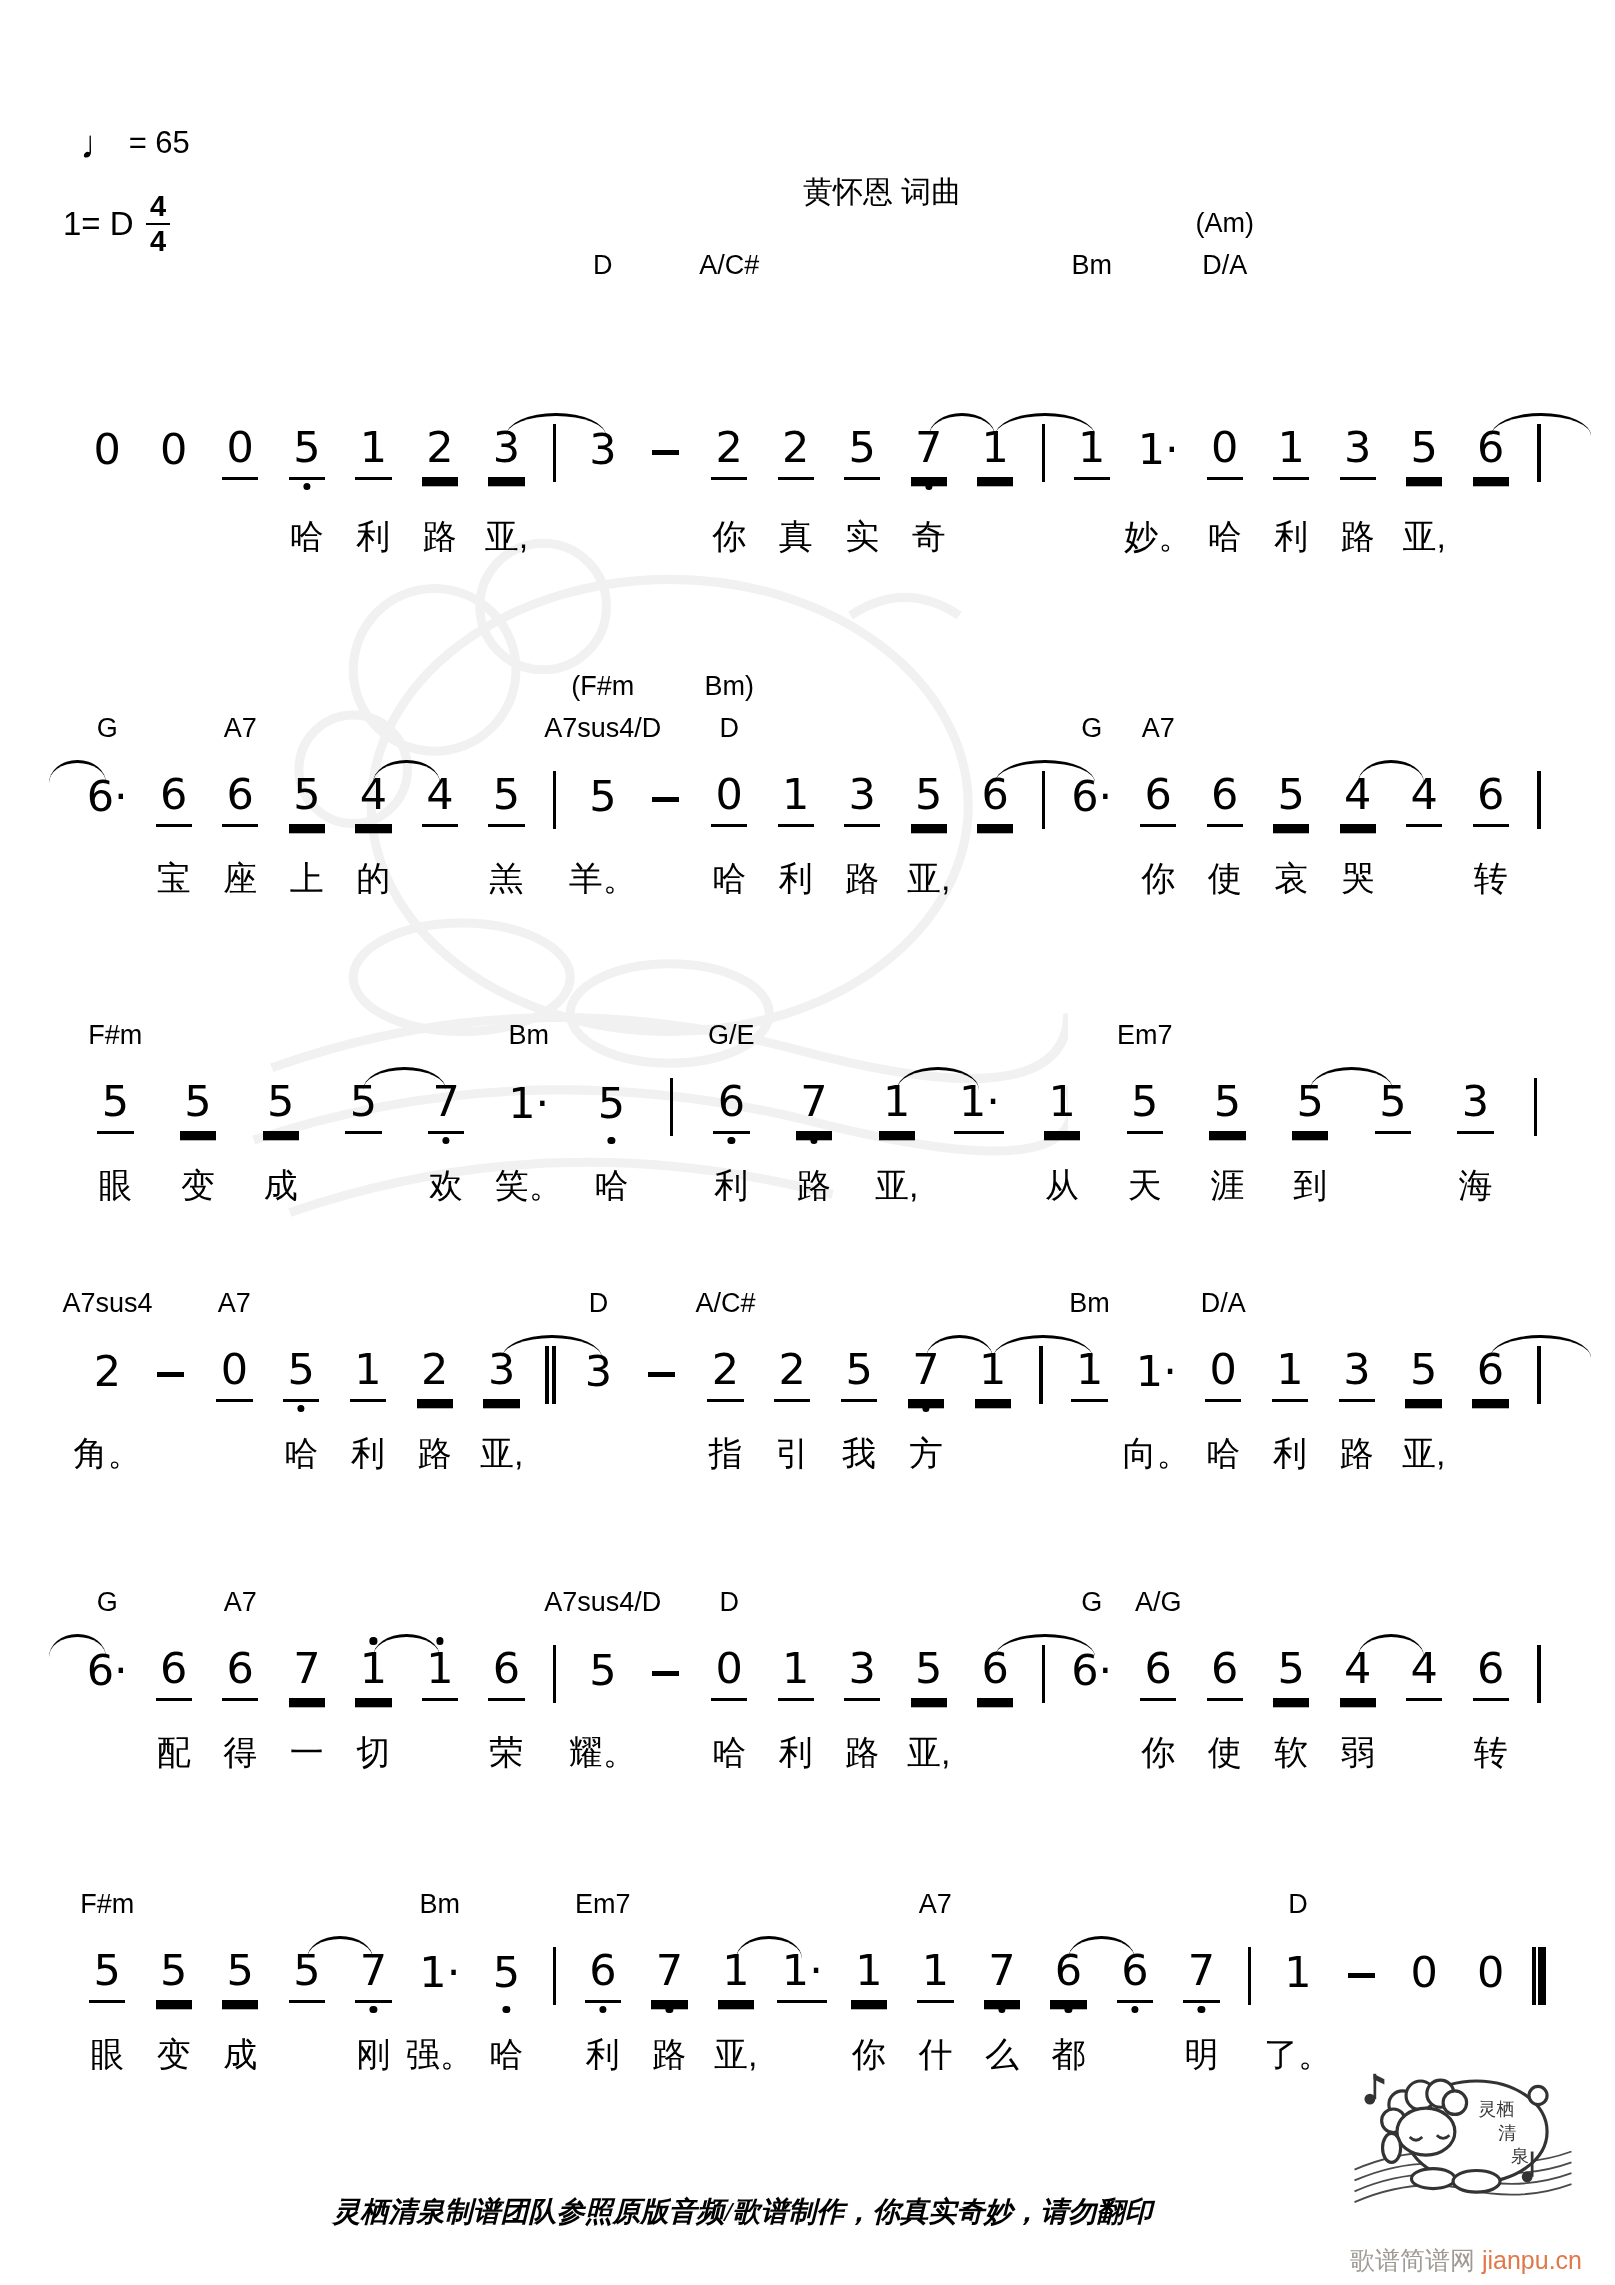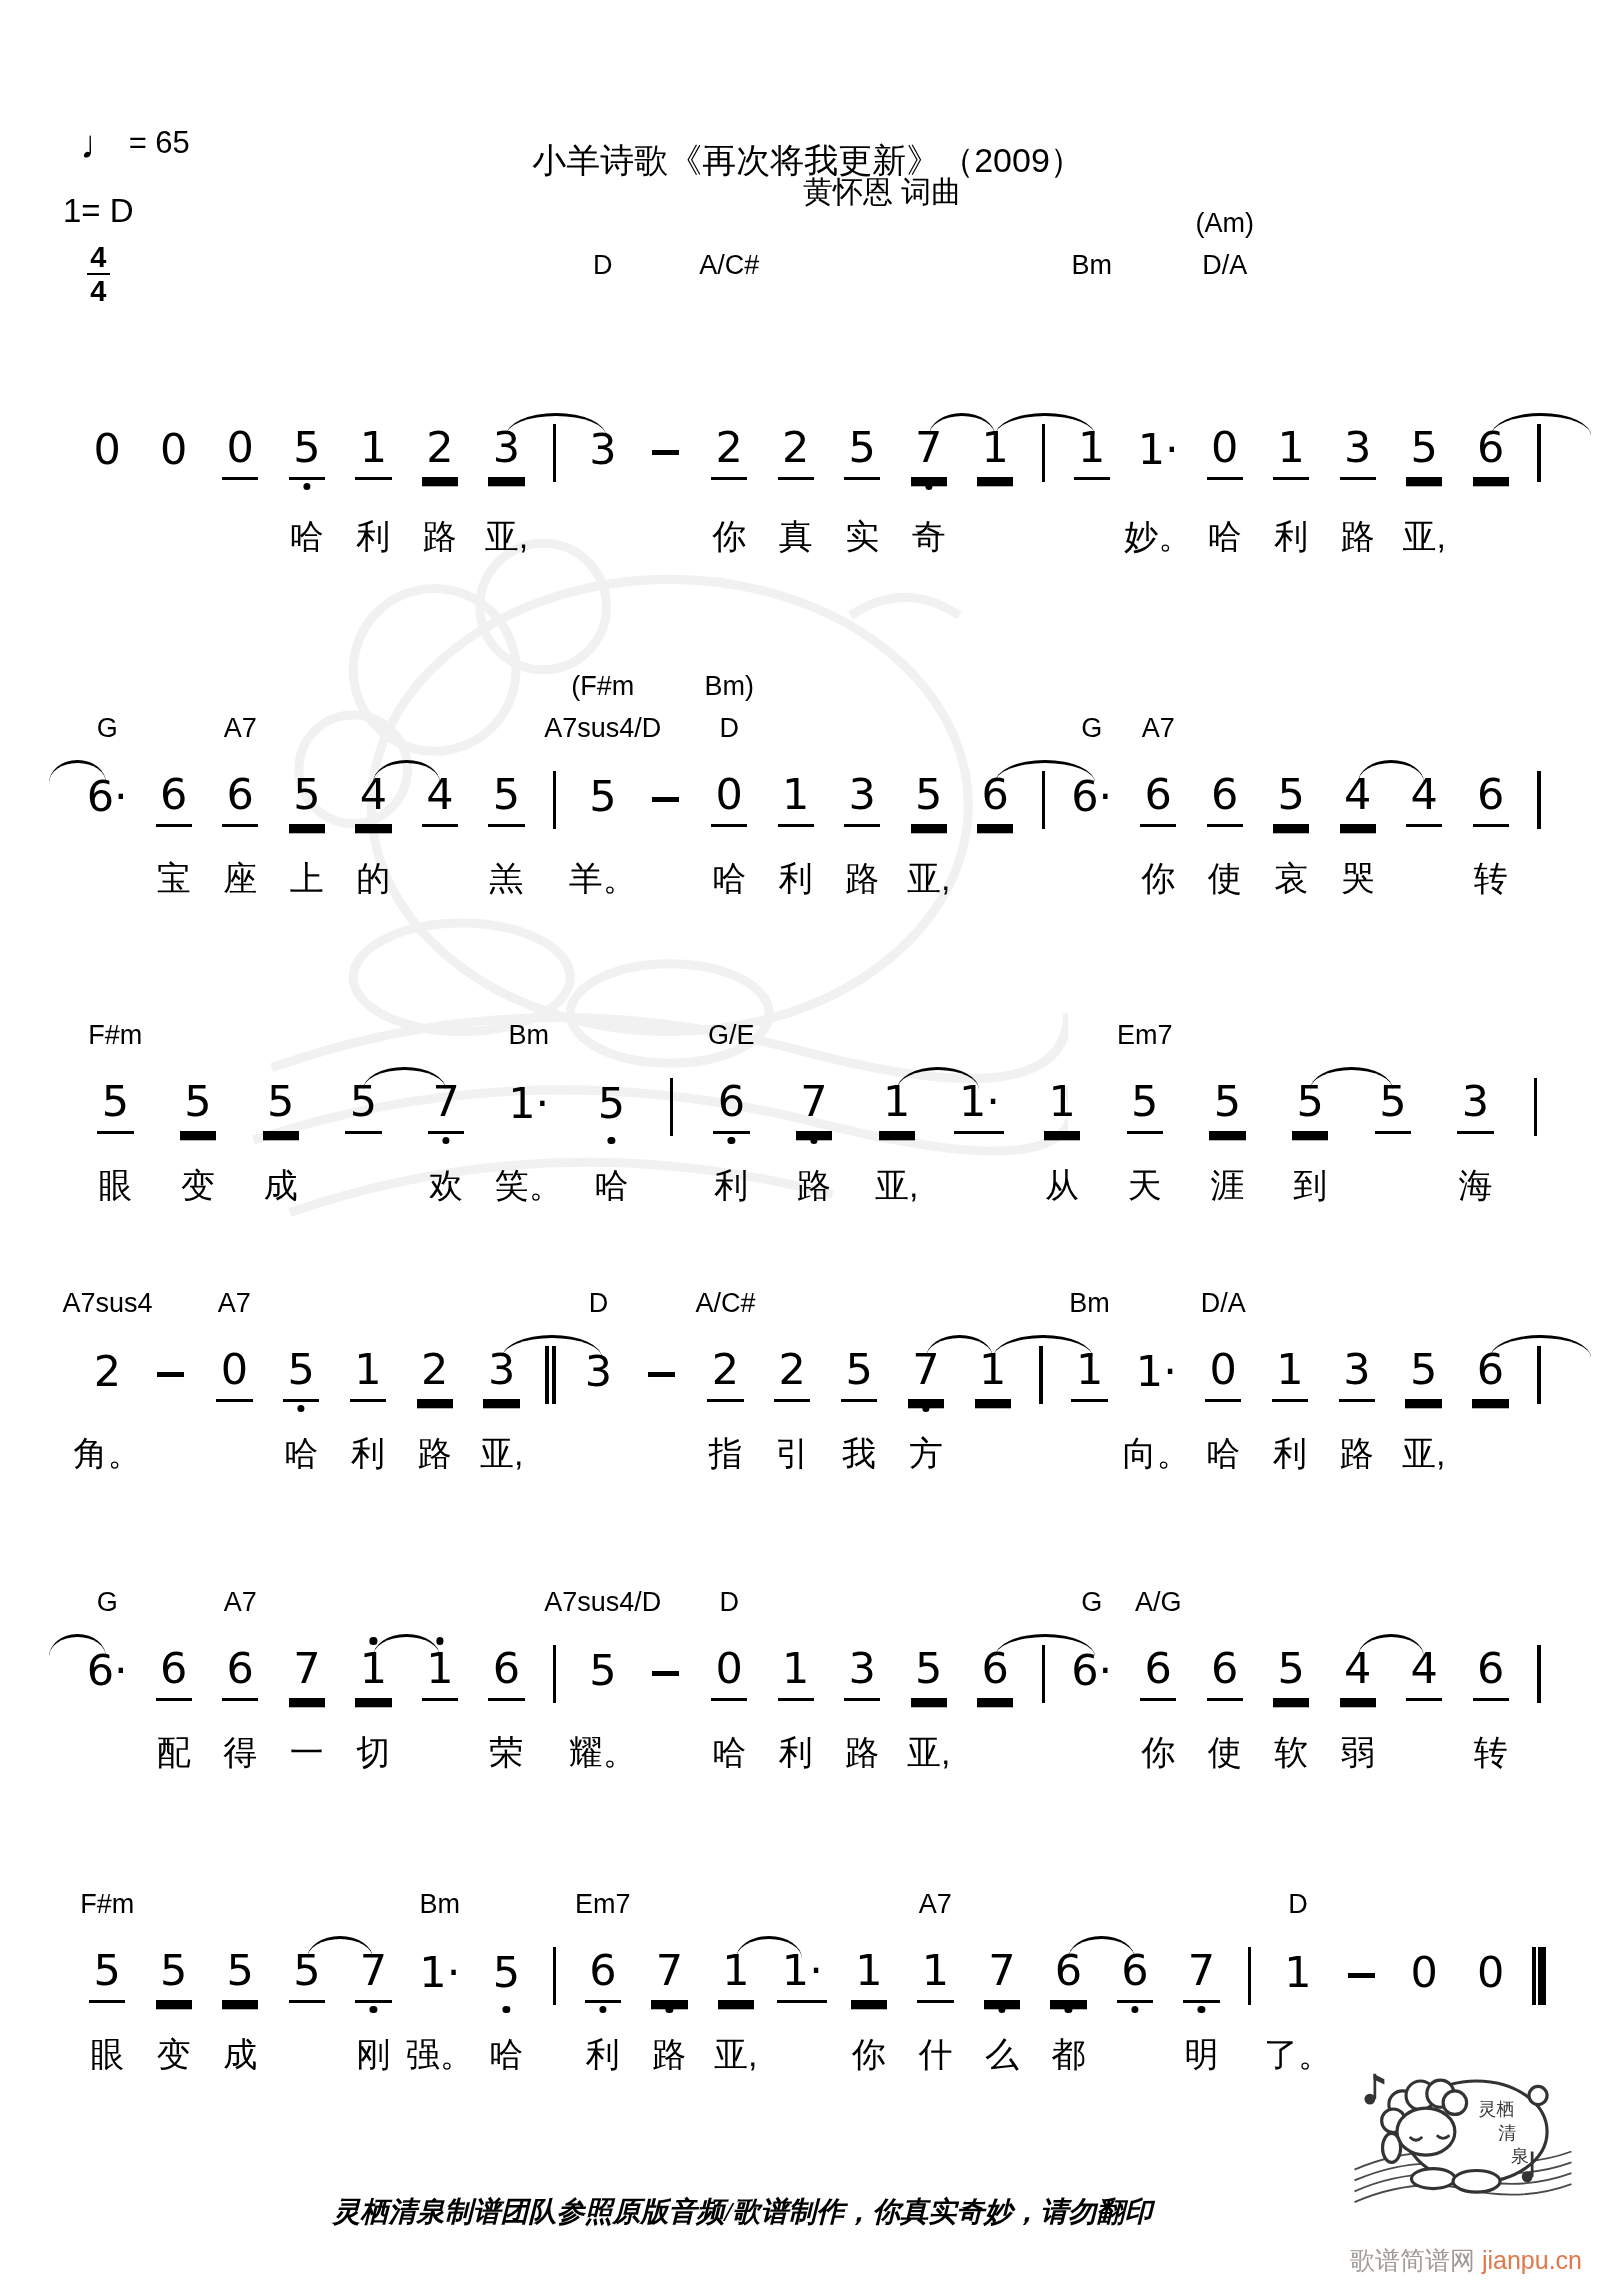--- a/index.html
+++ b/index.html
@@ -6,21 +6,21 @@
   .page{position:relative;width:1616px;height:2285px;background:#ffffff;margin:0 auto;
         font-family:"Liberation Sans",sans-serif;color:#000;overflow:hidden;}
   
   .title{position:absolute;top:56px;left:0;width:100%;text-align:center;
          font-size:56px;font-weight:700;letter-spacing:1.8px;}
   .subtitle{position:absolute;top:138px;left:0;width:100%;text-align:center;font-size:34px;}
   .scripture{position:absolute;top:188px;left:0;width:100%;text-align:center;font-size:31px;}
   .credit{position:absolute;top:172px;left:803px;font-size:30px;}
   .tempo{position:absolute;top:122px;left:80px;font-size:31px;}
   .tempo .glyph{font-size:40px;vertical-align:-5.4px;}
-  .keysig{position:absolute;top:192px;left:63px;font-size:33px;display:flex;align-items:center;gap:12.7px;flex-direction:column;}
+  .keysig{position:absolute;top:192px;left:63px;font-size:33px;display:flex;align-items:center;gap:12.7px;}
   .frac{display:inline-flex;flex-direction:column;align-items:center;line-height:1;font-size:29px;font-weight:700;}
   .frac .num{border-bottom:2.7px solid #000;padding:0 3.6px 1.8px;}
   .frac .den{padding-top:1.8px;}
   
   .line{position:absolute;left:74px;right:62px;display:flex;align-items:flex-start;}
   .cell{display:flex;flex-direction:column;align-items:center;min-width:0;}
   .c2{height:42px;font-size:27px;white-space:nowrap;}
   .chd{height:45px;font-size:27px;white-space:nowrap;}
   .nt{position:relative;height:83px;display:flex;align-items:center;justify-content:center;align-self:stretch;}
   .line.first .nt{margin-top:116px;}
@@ -62,21 +62,20 @@
       <circle cx="210" cy="290" r="60"></circle>
       <path d="M120 620 Q400 520 700 600 T1000 560"></path>
       <path d="M100 700 Q400 600 720 680 T1000 640"></path>
       <path d="M140 780 Q430 680 740 760"></path>
       <ellipse cx="330" cy="520" rx="120" ry="60"></ellipse>
       <ellipse cx="560" cy="560" rx="110" ry="55"></ellipse>
       <path d="M760 120 q60 -40 120 0"></path>
     </g>
   </svg>
 
-  <div class="subtitle">小羊诗歌《再次将我更新》（2009）</div>
   <div class="credit">黄怀恩 词曲</div>
   <div class="tempo">
     <span class="glyph">♩</span>
     <span>= 65</span>
   </div>
   <div class="keysig">
     <span>1=  D</span>
     <span class="frac">
       <span class="num">4</span>
       <span class="den">4</span>

